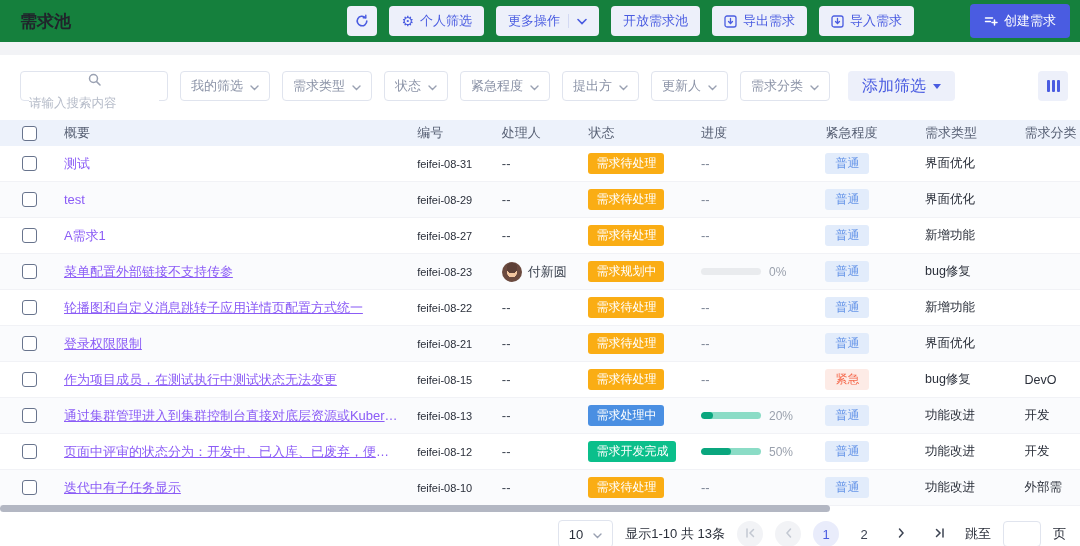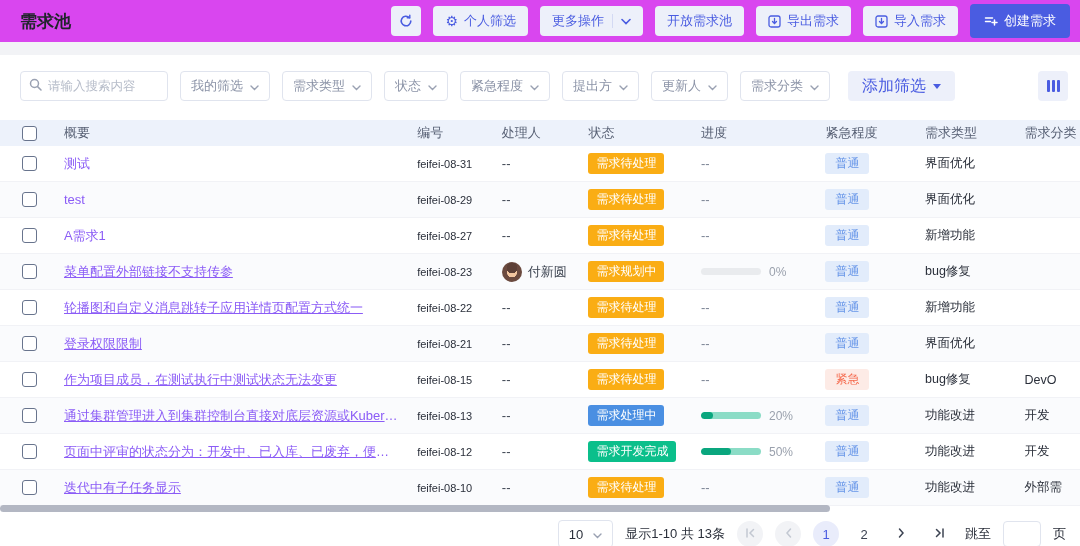--- a/index.html
+++ b/index.html
@@ -1,35 +1,35 @@
 <!DOCTYPE html>
 <html><head>
 <meta charset="utf-8">
 <style>
   * { margin:0; padding:0; box-sizing:border-box; }
   html,body { background:#fff; }
   body { font-family:"Liberation Sans","DejaVu Sans",sans-serif; }
   .app { position:relative; width:1080px; height:546px; background:#fff; overflow:hidden; }
 
   
-  .top-header { display:flex; align-items:center; justify-content:space-between; height:42px; padding:0 10px 0 20px; background:#d946ef; }
+  .top-header { display:flex; align-items:center; justify-content:space-between; height:42px; padding:0 10px 0 20px; background:#15803d; }
   .page-title { font-size:17px; font-weight:700; color:#20242b; }
   .toolbar { display:flex; align-items:center; gap:12px; }
   .tbtn { display:inline-flex; align-items:center; gap:6px; height:30px; padding:0 12px; background:#edf0fa; color:#4a5ce1; font-size:13px; border:none; border-radius:4px; cursor:pointer; white-space:nowrap; }
   .tbtn.icon-only { width:30px; padding:0; justify-content:center; }
   .tbtn .divider { width:1px; height:14px; background:#d3d9f3; margin:0 2px; }
-  .tbtn.primary { background:#4a5ce1; color:#fff; padding:17px 14px; }
+  .tbtn.primary { background:#4a5ce1; color:#fff; padding:17px 14px;margin-left:44px; }
   .tbtn svg { display:block; }
   .gear-glyph { font-size:14px; line-height:1; }
 
   .band { height:13px; background:#f2f3f6; }
 
   
   .filter-bar { display:flex; align-items:center; margin-top:16px; padding:0 12px 0 20px; height:30px; }
-  .search-box { display:flex; align-items:center; gap:6px; width:148px; height:30px; border:1px solid #e0e4ee; border-radius:4px; padding:0 8px; background:#fff; }
+  .search-box { display:flex; align-items:center; gap:6px; width:148px; height:30px; border:1px solid #e0e4ee; border-radius:4px; padding:0 8px; background:#fff;flex-direction:column; }
   .search-box input { border:none; outline:none; width:100%; font-size:12.5px; color:#333; font-family:inherit; }
   .search-box input::placeholder { color:#b6bcc9; }
   .chip { display:inline-flex; align-items:center; gap:7px; height:30px; padding:0 10px; margin-left:12px; border:1px solid #e0e4ee; border-radius:4px; background:#fff; color:#8b93a7; font-size:13px; cursor:pointer; white-space:nowrap; }
   .add-filter { display:inline-flex; align-items:center; gap:7px; height:30px; padding:0 14px; margin-left:18px; background:#edf0fa; border:none; border-radius:4px; color:#4a5ce1; font-size:16px; cursor:pointer; }
   .tri-down { width:0; height:0; border-left:4px solid transparent; border-right:4px solid transparent; border-top:5px solid #4a5ce1; }
   .cols-btn { margin-left:auto; width:30px; height:30px; background:#edf0fa; border:none; border-radius:4px; display:flex; align-items:center; justify-content:center; gap:2px; cursor:pointer; }
   .cols-btn i { display:block; width:3px; height:12px; background:#4a5ce1; border-radius:1px; }
 
   
   .table-viewport { margin-top:19px; width:1080px; overflow:hidden; }

